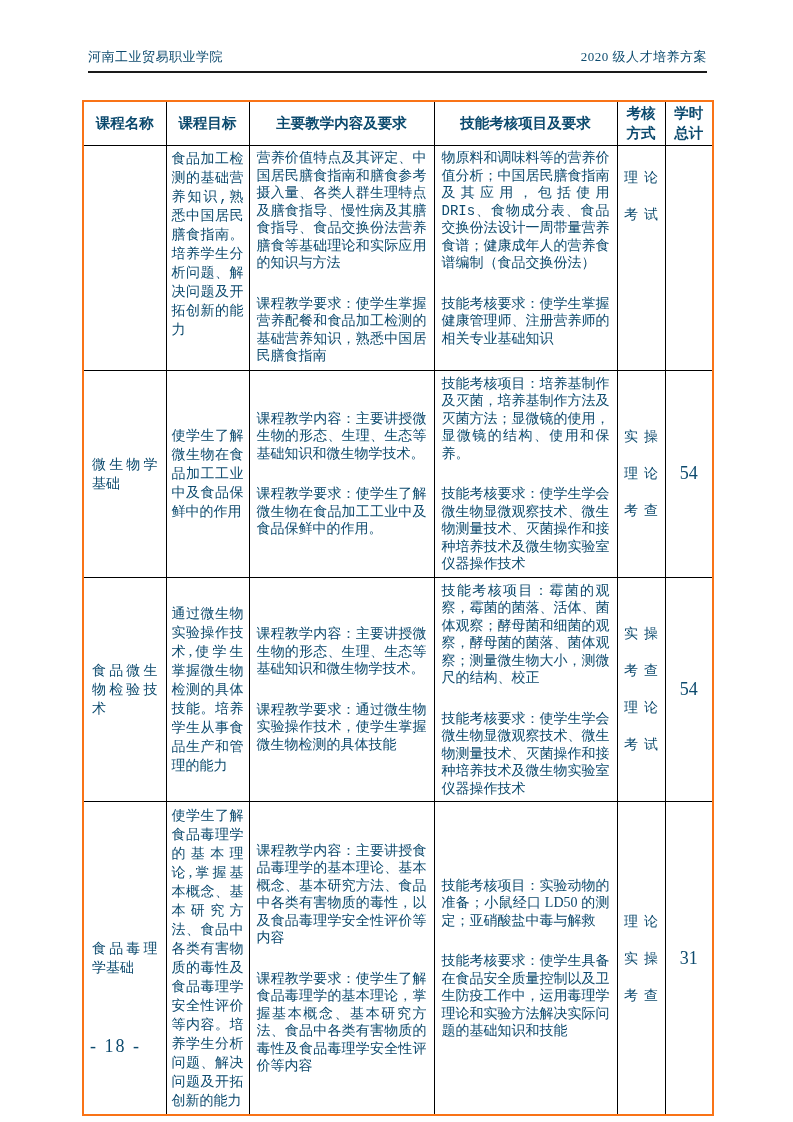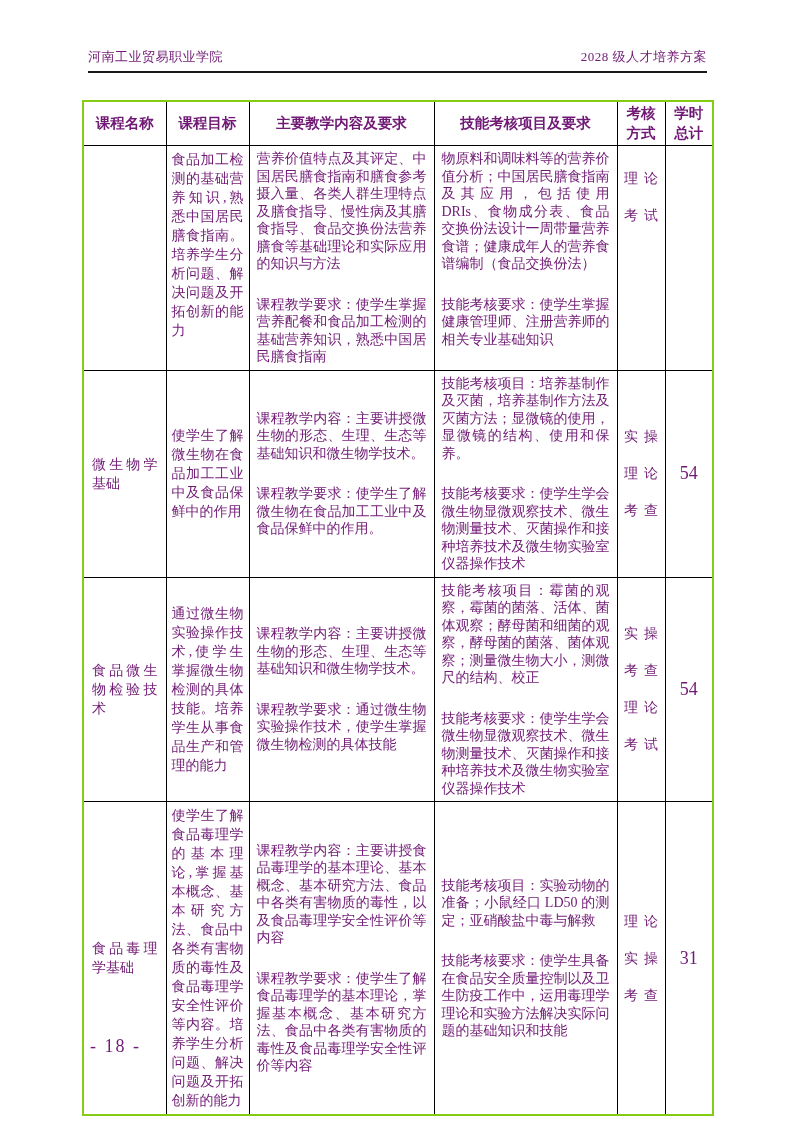--- a/index.html
+++ b/index.html
@@ -7,21 +7,21 @@
     padding: 0;
     background: #f0f0f0;
   }
   .page {
     position: relative;
     width: 793px;
     height: 1122px;
     margin: 0 auto;
     background: #ffffff;
     font-family: "Liberation Serif", "DejaVu Serif", serif;
-    color: #701a75;
+    color: #0c4a6e;
     overflow: hidden;
   }
   
   .doc-header {
     position: absolute;
     left: 88px;
     right: 86px;
     top: 48px;
     display: flex;
     justify-content: space-between;
@@ -32,21 +32,21 @@
     border-bottom: 2px solid #1a1a1a;
   }
   
   table.course-table {
     position: absolute;
     left: 82px;
     top: 100px;
     width: 630px;
     border-collapse: collapse;
     table-layout: fixed;
-    border: 2px solid #84cc16;
+    border: 2px solid #f97316;
     font-size: 14px;
     padding-left: 24px;
   }
   .course-table col.c1 { width: 83px; }
   .course-table col.c2 { width: 83px; }
   .course-table col.c3 { width: 185px; }
   .course-table col.c4 { width: 183px; }
   .course-table col.c5 { width: 48px; }
   .course-table col.c6 { width: 48px; }
   .course-table th, .course-table td {
@@ -60,21 +60,21 @@
     text-align: center;
     font-size: 14.5px;
     height: 42px;
     line-height: 1.35;
     padding: 2px 2px;
   }
   tr.row1 { height: 206px; }
   tr.row2 { height: 198px; }
   tr.row3 { height: 220px; }
   tr.row4 { height: 270px; }
-  tr.row1 td { vertical-align: top; }
+  tr.row1 td { vertical-align: top; font-family: Liberation Mono, monospace; }
   td.name-cell {
     padding: 3px 8px;
     line-height: 19px;
     text-align: justify;
   }
   td.obj-cell {
     padding: 4px 5px;
     line-height: 19px;
     text-align: justify;
   }
@@ -109,21 +109,21 @@
     letter-spacing: 2px;
   }
 </style>
 </head>
 <body>
 
 <div class="page">
 
   <div class="doc-header">
     <span>河南工业贸易职业学院</span>
-    <span>2028 级人才培养方案</span>
+    <span>2020 级人才培养方案</span>
   </div>
 
   <table class="course-table">
     <colgroup>
       <col class="c1">
         <col class="c2">
         <col class="c3">
         <col class="c4">
         <col class="c5">
         <col class="c6">

